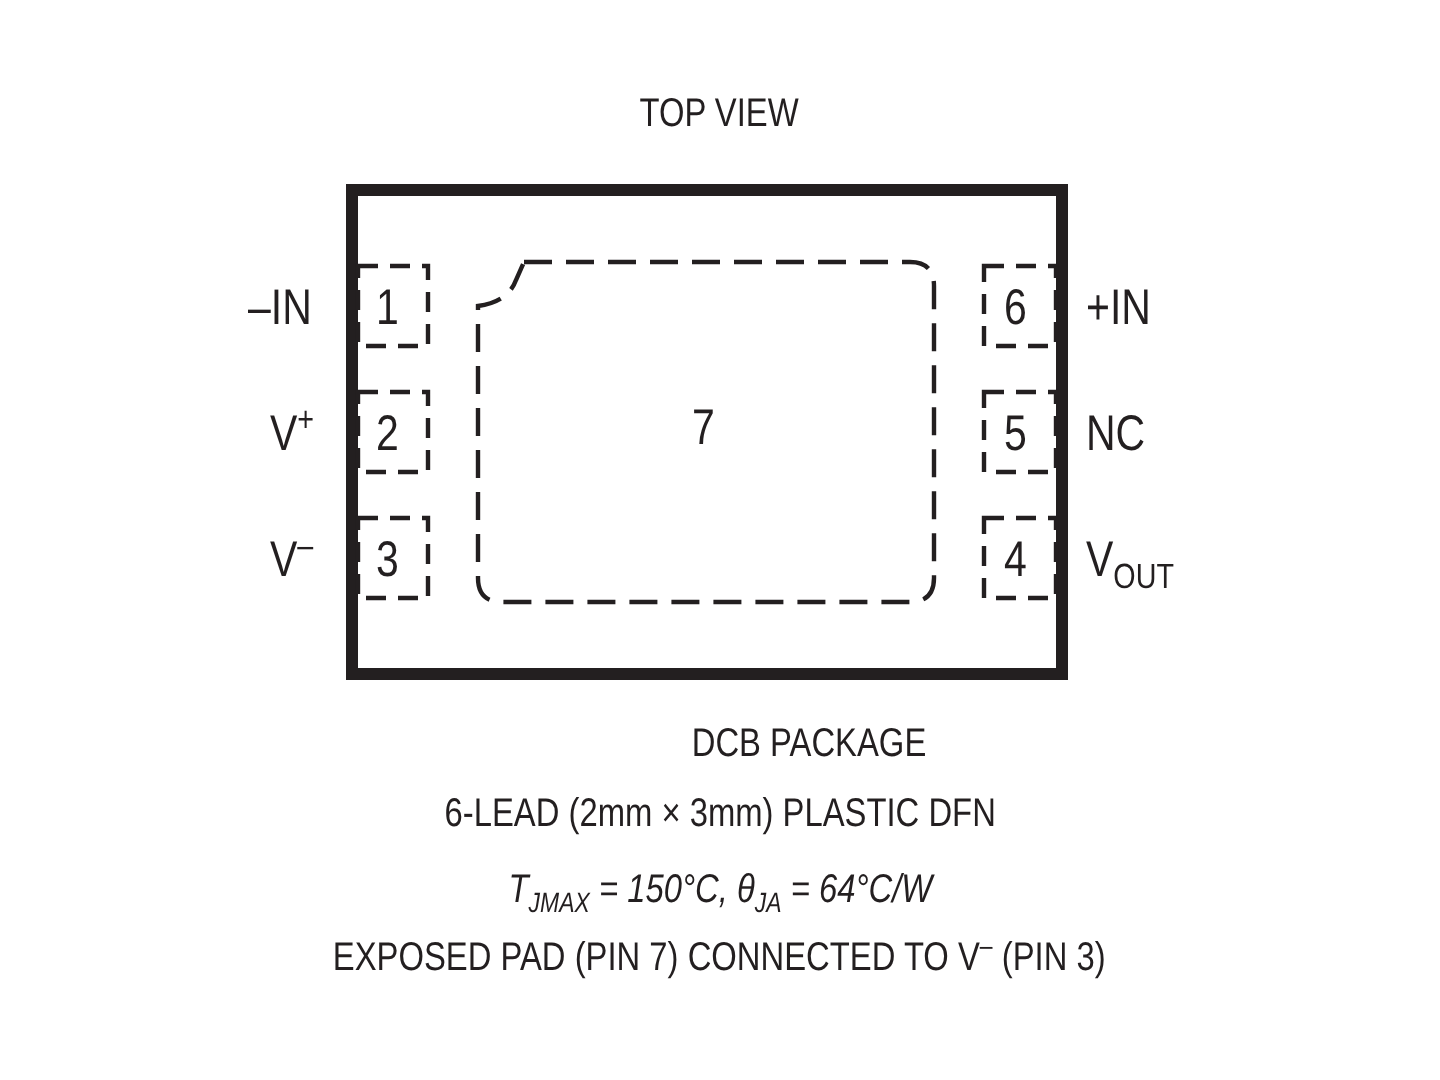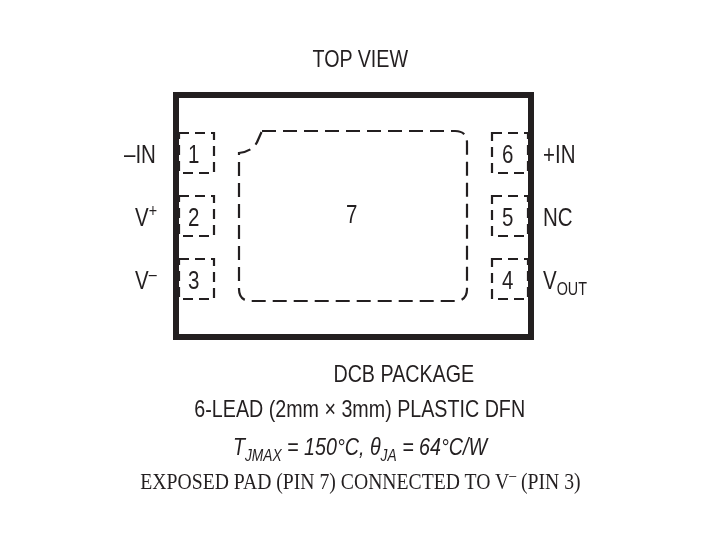--- a/index.html
+++ b/index.html
@@ -1,18 +1,18 @@
 <!DOCTYPE html>
 <html><head>
 <meta charset="utf-8">
 <style>
   html,body{margin:0;padding:0;background:#fff;}
   body{width:720px;height:540px;position:relative;overflow:hidden;font-family:"Liberation Sans","DejaVu Sans",sans-serif;color:#231f20;}
   .t{position:absolute;white-space:nowrap;font-size:25px;transform:scaleX(0.82);transform-origin:left top;line-height:1;}
-  .c{position:absolute;white-space:nowrap;font-size:24px;line-height:1;text-align:center;left:0;width:720px;}
+  .c{position:absolute;white-space:nowrap;font-size:20px;line-height:1;text-align:center;left:0;width:720px;}
   .c span.in{display:inline-block;transform:scaleX(0.82);}
   sub,sup{font-size:0.7em;line-height:0;}
   svg{position:absolute;left:0;top:0;}
 </style>
 </head>
 <body>
 
 <svg width="720" height="540">
   <rect x="176" y="95" width="355" height="242" fill="none" stroke="#231f20" stroke-width="6"></rect>
   <path d="M262 131 L455 131 Q467 131 467 143 L467 289 Q467 301 455 301 L251 301 Q239 301 239 289 L239 153 Q254 151 258 140 L262 131 Z" fill="none" stroke="#231f20" stroke-width="2.2" stroke-dasharray="14,7"></path>
@@ -40,13 +40,13 @@
 <div class="t" style="left:124px;top:142px;">–IN</div>
 <div class="t" style="left:135px;top:205px;"><span>V</span><sup>+</sup></div>
 <div class="t" style="left:135px;top:268px;"><span>V</span><sup>–</sup></div>
 <div class="t" style="left:543px;top:142px;">+IN</div>
 <div class="t" style="left:543px;top:205px;">NC</div>
 <div class="t" style="left:543px;top:268px;"><span>V</span><sub>OUT</sub></div>
 
 <div class="c" style="top:362px;padding-left:44px;"><span class="in">DCB PACKAGE</span></div>
 <div class="c" style="top:397px;"><span class="in">6-LEAD (2mm × 3mm) PLASTIC DFN</span></div>
 <div class="c" style="top:435px;font-style:italic;"><span class="in"><span>T</span><sub>JMAX</sub><span> = 150°C, </span><span>θ</span><sub>JA</sub><span> = 64°C/W</span></span></div>
-<div class="c" style="top:469px;font-family:Liberation Serif, serif;"><span class="in"><span>EXPOSED PAD (PIN 7) CONNECTED TO V</span><sup>–</sup><span> (PIN 3)</span></span></div>
+<div class="c" style="top:469px;"><span class="in"><span>EXPOSED PAD (PIN 7) CONNECTED TO V</span><sup>–</sup><span> (PIN 3)</span></span></div>
 
 </body></html>

